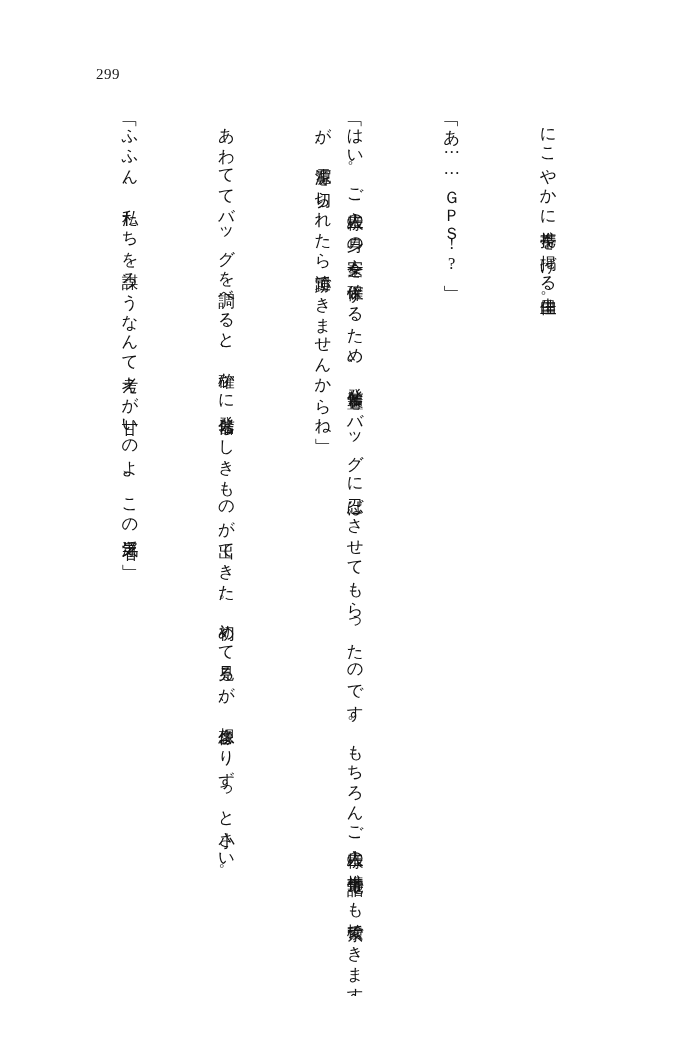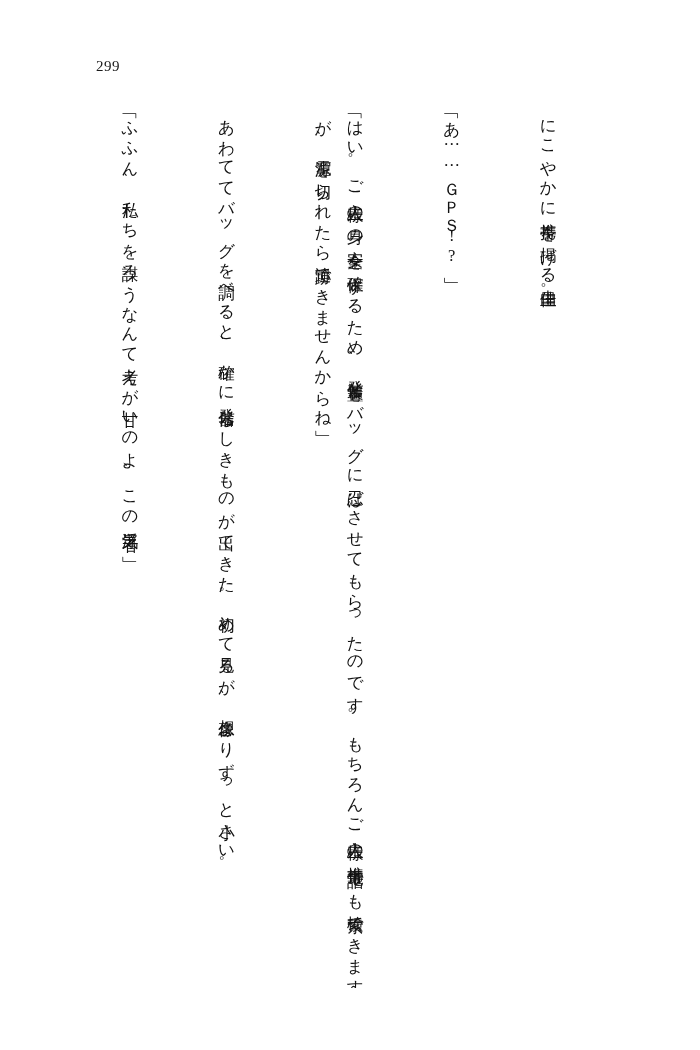--- a/index.html
+++ b/index.html
@@ -13,20 +13,21 @@
     font-family: "Liberation Serif", "DejaVu Serif", serif;
     color: #111111;
     overflow: hidden;
     position: relative;
   }
   .page {
     position: relative;
     width: 700px;
     height: 972px;
     box-sizing: border-box;
+    margin-top: 8px;
   }
   .page-number {
     position: absolute;
     top: 58px;
     left: 96px;
     font-size: 15px;
     letter-spacing: 0.5px;
     color: #1a1a1a;
     font-family: "Liberation Serif", "DejaVu Serif", serif;
   }

